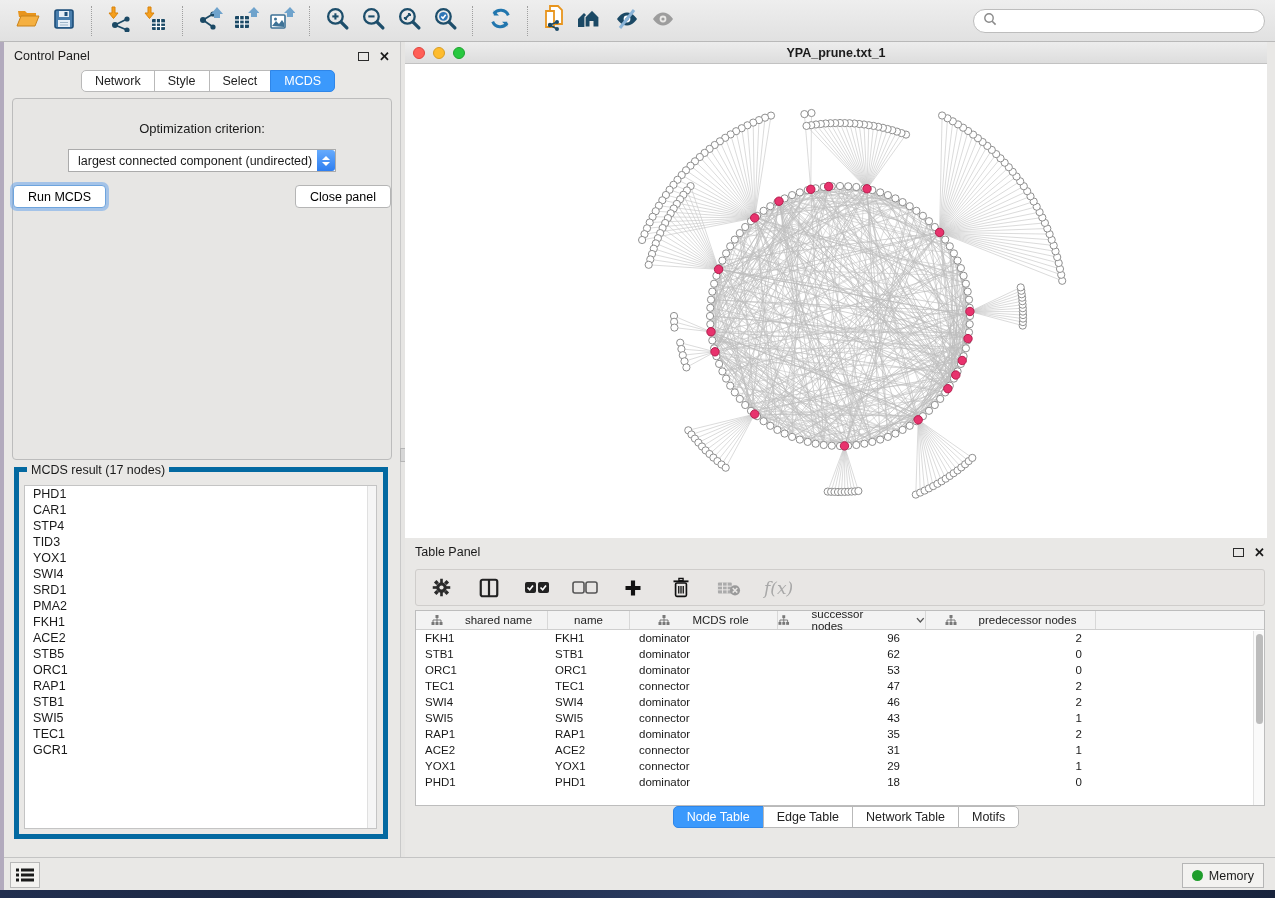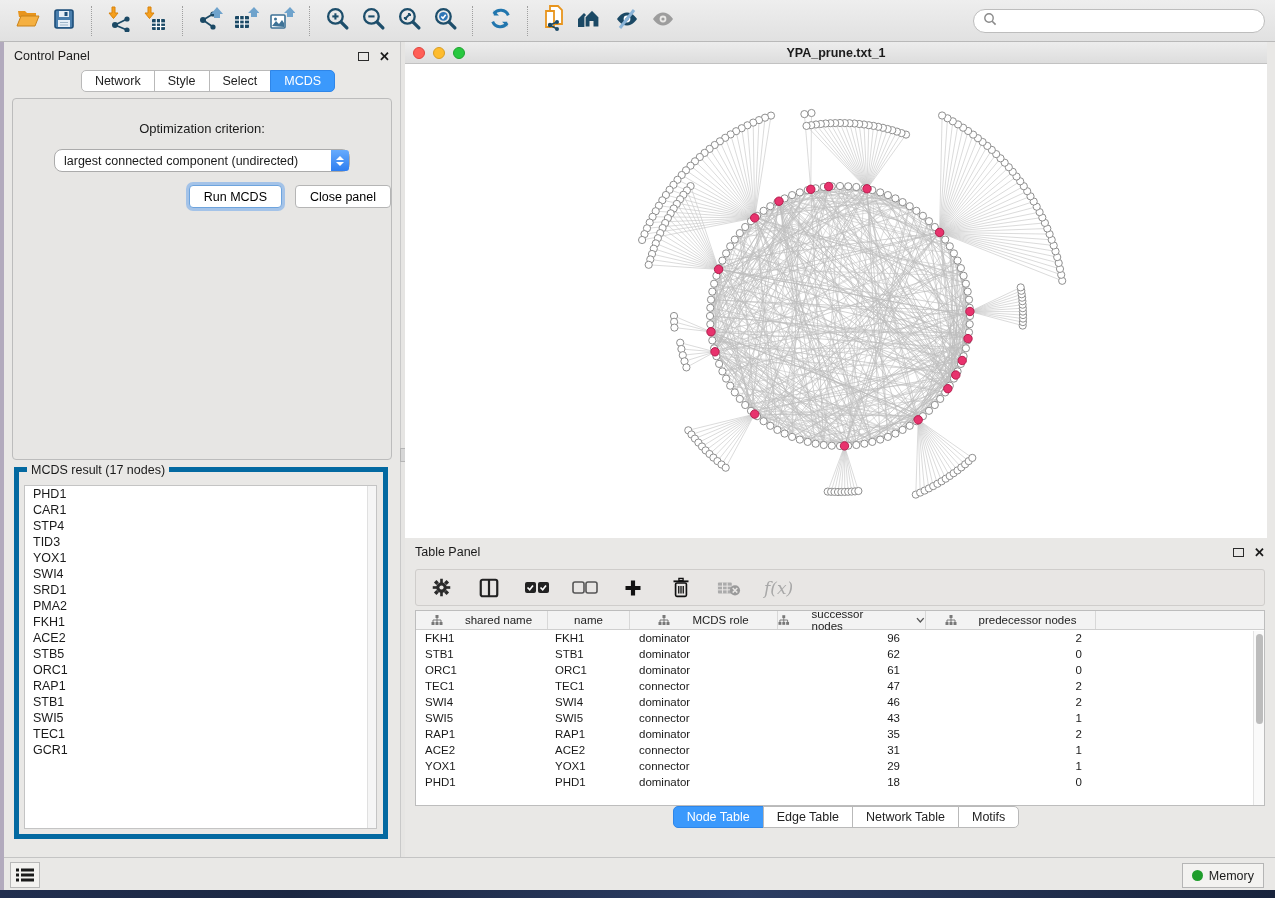--- a/index.html
+++ b/index.html
@@ -29,28 +29,28 @@
   .float-icon { width:11px; height:9px; border:1.6px solid #2b2b2b; display:inline-block; margin-right:10px;}
   .close-icon { font-size:13px; font-weight:700; color:#1a1a1a; line-height:1;}
   .seg-tabs { display:flex; justify-content:center;padding-left:12px; }
   .seg-tab { padding:3px 13px; font-size:12.5px; background:#fff; border:1px solid #b9b9b9; margin-left:-1px; color:#222;}
   .seg-tab:first-child { border-radius:5px 0 0 5px; margin-left:0;}
   .seg-tab:last-child { border-radius:0 5px 5px 0;}
   .seg-tab.active { background:#3b99fc; border-color:#2f86e8; color:#fff;}
   .cp-content { position:absolute; left:8px; right:8px; top:56px; height:362px;
     background:#e7e6e4; border:1px solid #bcbcbc; border-radius:4px; }
   .crit-label { text-align:center; margin-top:22px; font-size:13px; }
-  .dropdown { width:296px; height:23px; margin:13px auto 0; background:#fff; border:1px solid #ababab;
-    border-radius:8px; display:flex; align-items:center; position:relative; }
+  .dropdown { width:268px; height:23px; margin:13px auto 0; background:#fff; border:1px solid #ababab;
+    border-radius:0; display:flex; align-items:center; position:relative; }
   .dropdown .dd-text { flex:1; font-size:12.5px; padding-left:9px; white-space:nowrap;}
   .dd-stepper { width:18px; height:100%; border-radius:0 3px 3px 0;
     background:linear-gradient(#66abfd,#2e7ef0); display:flex; flex-direction:column; align-items:center; justify-content:center; gap:2px;}
   .dd-up { width:0;height:0;border-left:4px solid transparent;border-right:4px solid transparent;border-bottom:4px solid #fff;}
   .dd-down { width:0;height:0;border-left:4px solid transparent;border-right:4px solid transparent;border-top:4px solid #fff;}
-  .btn-row { display:flex; justify-content:flex-end; gap:13px; margin-top:13px;}
+  .btn-row { display:flex; justify-content:space-between; gap:13px; margin-top:13px;}
   .push-btn { height:23px; padding:0 14px; font-size:12.5px; background:#fff; border:1px solid #b5b5b5; border-radius:4px;
     font-family:"Liberation Sans",sans-serif;}
   .push-btn.focused { border:1px solid #6ea4dd; box-shadow:0 0 0 3px rgba(110,165,235,.55); }
   .result-group { position:absolute; left:10px; right:12px; top:425px; bottom:18px; border:5px solid #0369a1; }
   .result-legend { position:absolute; top:-9px; left:8px; background:#e9e8e6; padding:0 4px; font-size:12.5px;}
   .result-list { position:absolute; left:5px; right:6px; top:13px; bottom:5px; background:#fff; border:1px solid #c4c4c4; overflow:hidden;}
   .result-item { font-size:12.5px; line-height:16px; padding-left:8px; }
   .result-scroll { position:absolute; top:0; bottom:0; right:0; width:9px; background:#f5f5f5; border-left:1px solid #e0e0e0;}
 
   
@@ -1377,21 +1377,21 @@
           <div class="td c0">STB1</div>
           <div class="td c1">STB1</div>
           <div class="td c2">dominator</div>
           <div class="td c3">62</div>
           <div class="td c4">0</div>
         </div>
       <div class="tr">
           <div class="td c0">ORC1</div>
           <div class="td c1">ORC1</div>
           <div class="td c2">dominator</div>
-          <div class="td c3">61</div>
+          <div class="td c3">53</div>
           <div class="td c4">0</div>
         </div>
       <div class="tr">
           <div class="td c0">TEC1</div>
           <div class="td c1">TEC1</div>
           <div class="td c2">connector</div>
           <div class="td c3">47</div>
           <div class="td c4">2</div>
         </div>
       <div class="tr">

